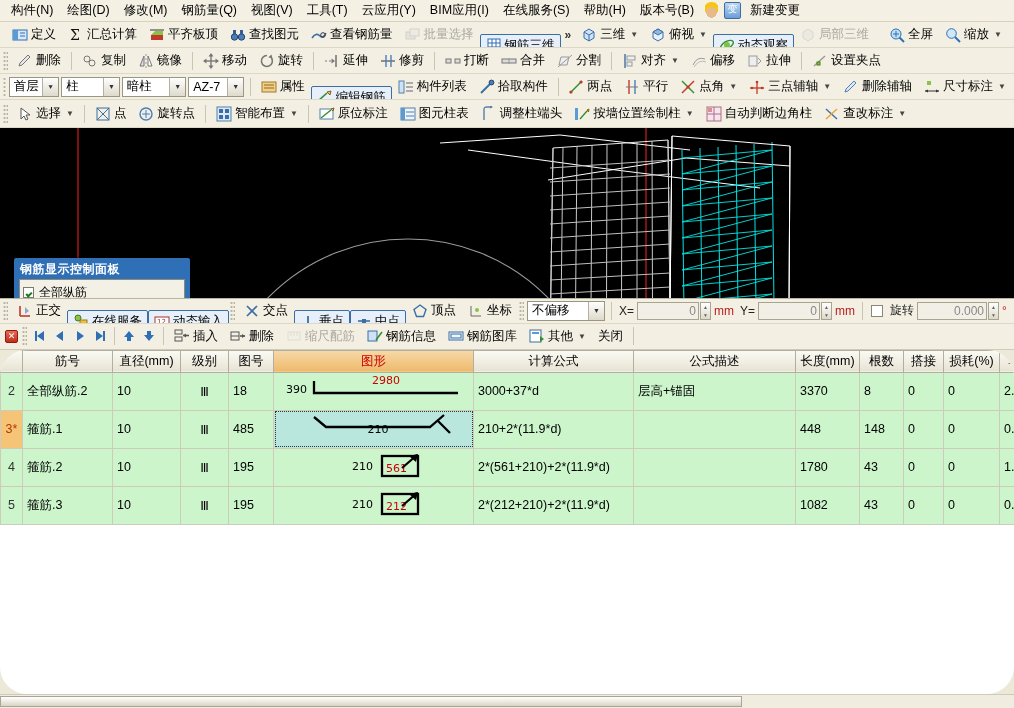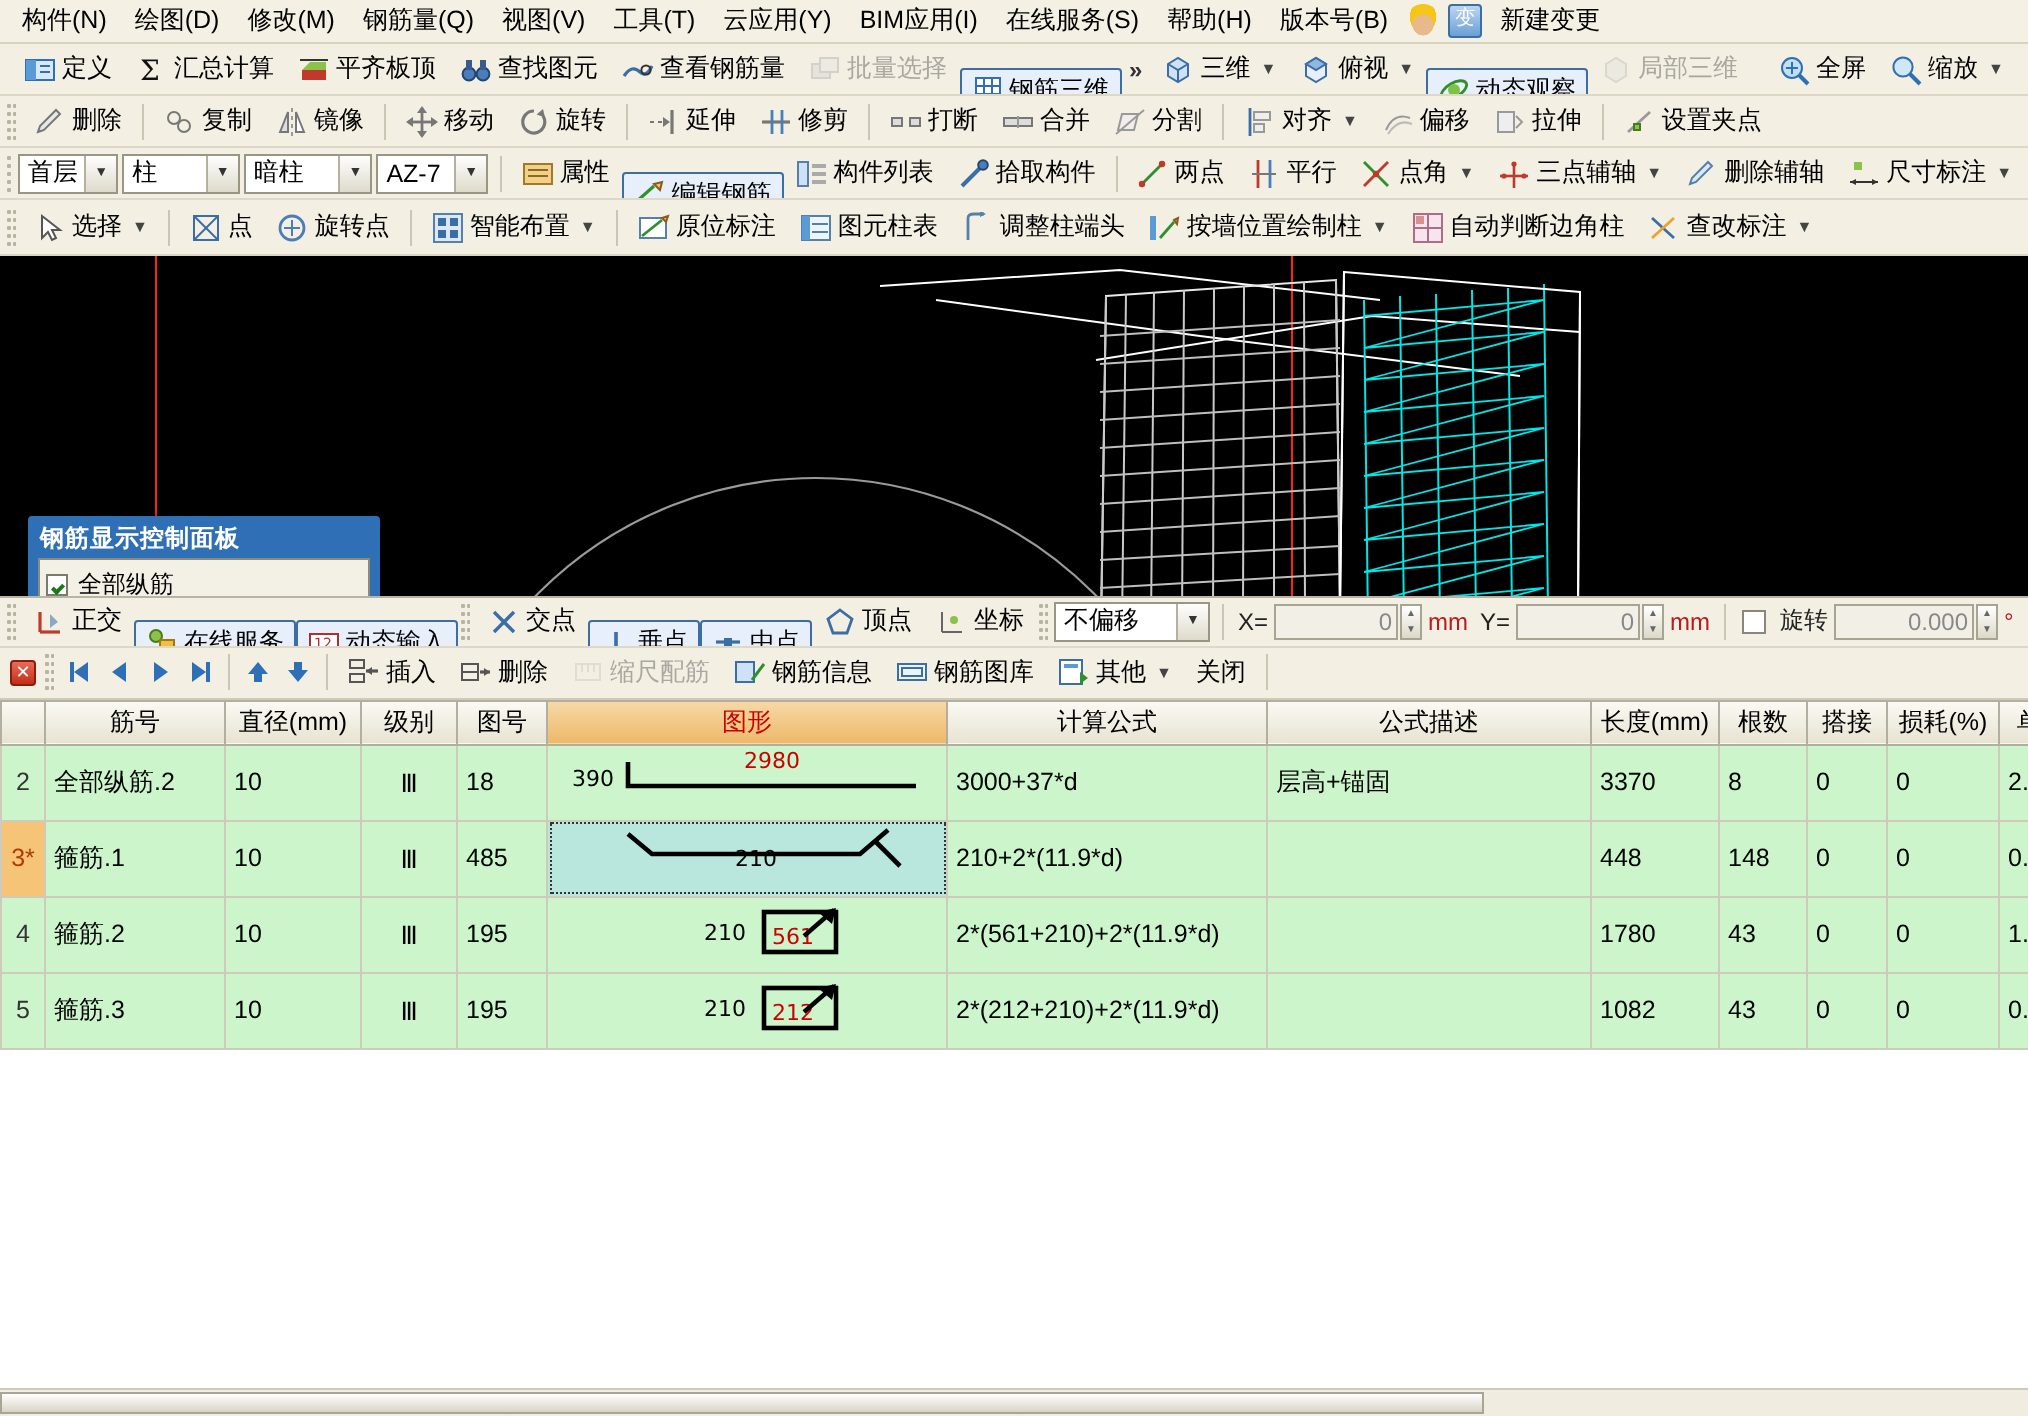--- a/index.html
+++ b/index.html
@@ -125,21 +125,21 @@
   }
   .closebox {
     width:13px; height:13px; background:linear-gradient(#e86b5a,#c32e17); border:1px solid #8d1d0a;
     color:#fff; font-size:9px; line-height:11px; text-align:center; border-radius:2px; margin:0 3px;
   }
   .navbtn { width:20px; height:20px; display:inline-flex; align-items:center; justify-content:center; }
   .navbtn svg { display:block; }
   .total-txt { font-size:12.5px; padding-left:10px; }
 
   
-  .tblscroll { flex:1 1 auto; overflow:hidden; background:#fff; position:relative; }
+  .tblscroll { flex:1 1 auto; overflow:hidden; background:#fff; position:relative;border-radius:27px; }
   table.grid { border-collapse:collapse; width:1014px; table-layout:fixed; }
   table.grid th {
     background:linear-gradient(#fbfaf4,#e7e3d3); border:1px solid #b3afa0;
     font-weight:normal; font-size:12.5px; height:22px; padding:0 3px; text-align:center;
     white-space:nowrap;
   }
   table.grid th.shape-h { background:linear-gradient(#f7d9a8,#edb96a); color:#cc0000; }
   table.grid td {
     border:1px solid #cfcbba; background:#ccf5cc; height:34px; font-size:12.5px;
     padding:0 4px; vertical-align:middle; white-space:nowrap;

